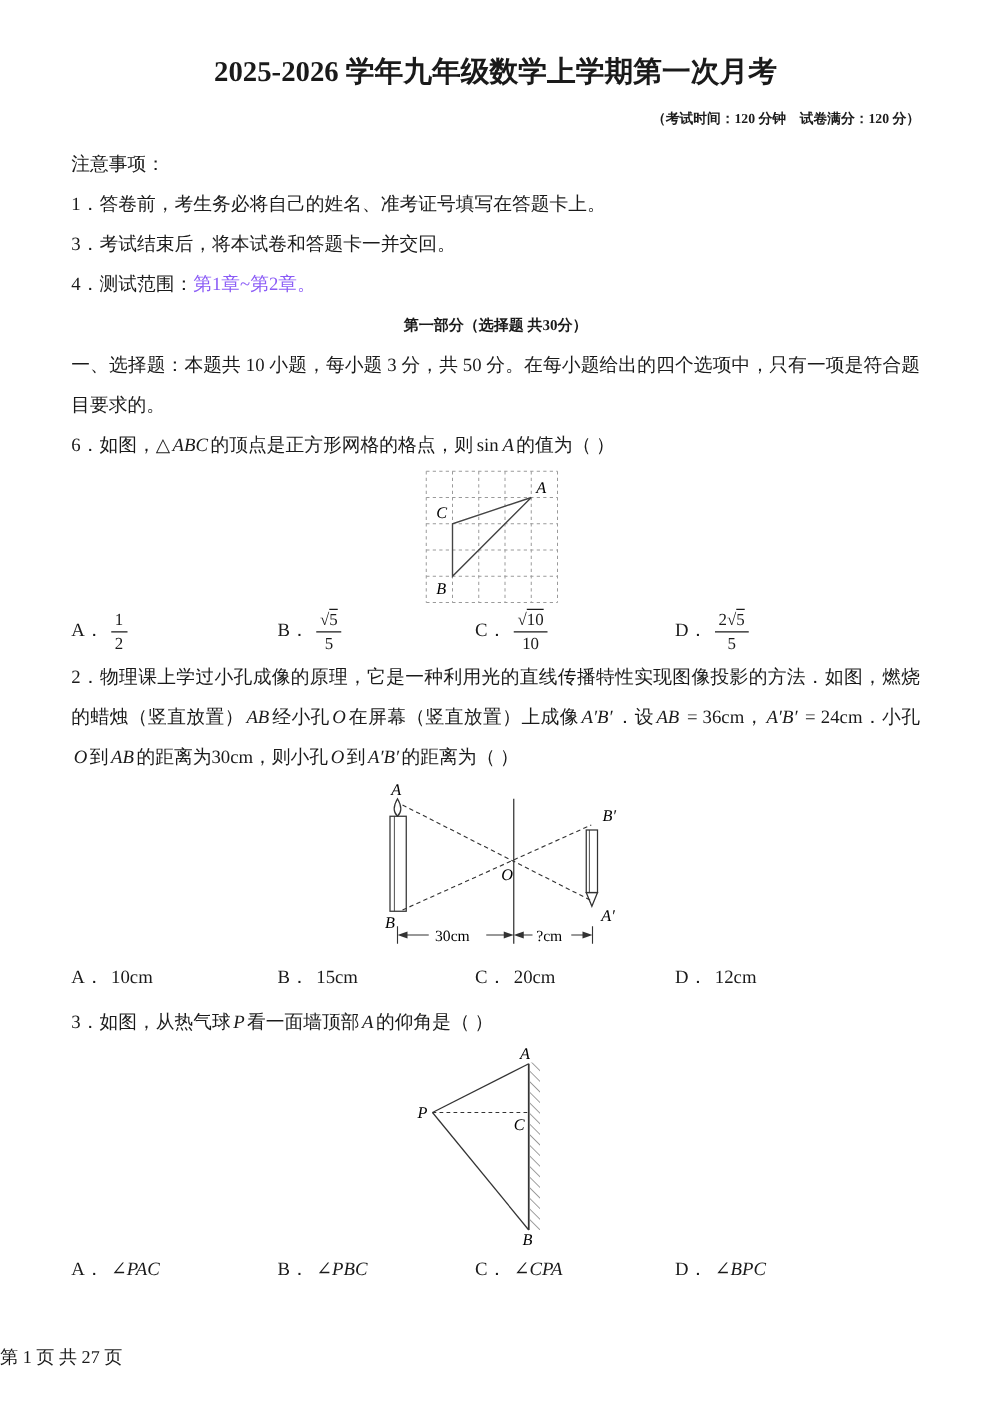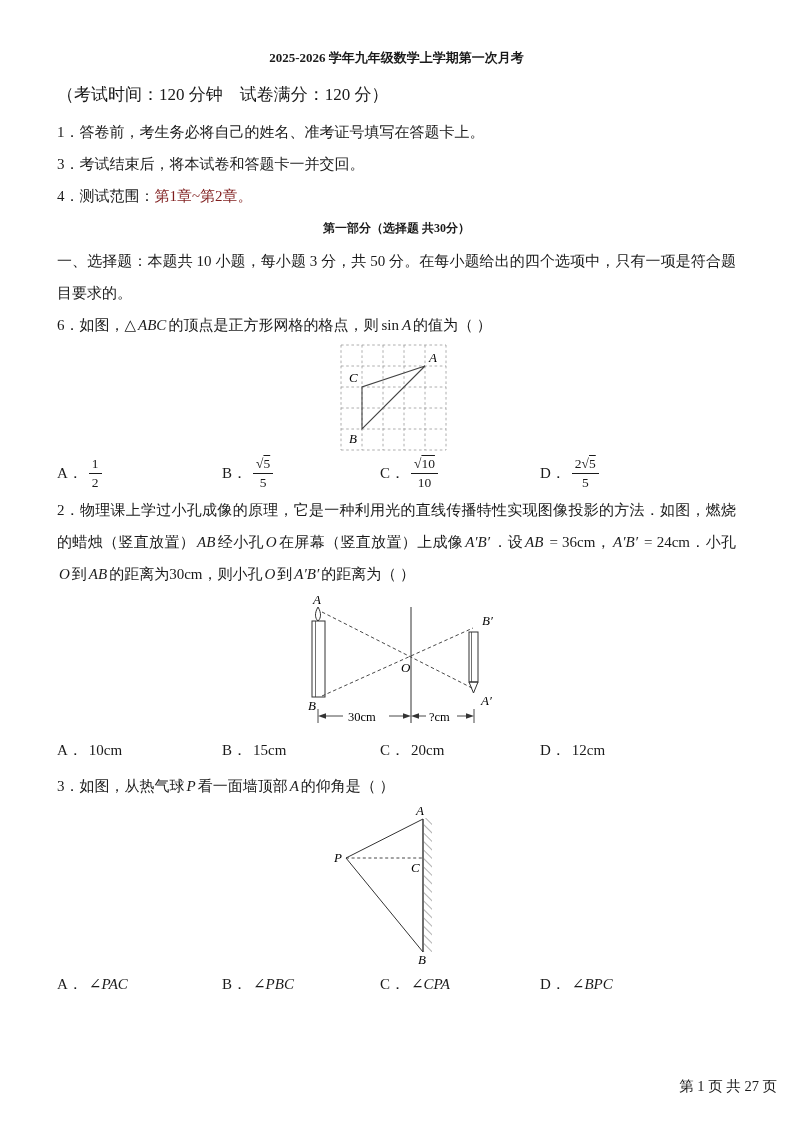--- a/index.html
+++ b/index.html
@@ -4,52 +4,53 @@
 <style>
   html,body{margin:0;padding:0;}
   body{
     width:793px;height:1122px;box-sizing:border-box;position:relative;overflow:hidden;
     background:#ffffff;color:#1a1a1a;
     font-family:"Liberation Serif","DejaVu Serif",serif;
     font-size:15px;line-height:32px;
     padding:46px 57px 0 57px;
   }
   p{margin:0;text-align:justify;}
-  h1{font-size:13px;font-weight:700;text-align:center;margin:0 0 12px 0;line-height:24px;}
-  .subtitle{font-size:17px;font-weight:400;text-align:left;margin:0 0 8px 0;line-height:26px;}
+  h1{font-size:23px;font-weight:700;text-align:center;margin:0 0 12px 0;line-height:24px;}
+  .subtitle{font-size:11px;font-weight:700;text-align:right;margin:0 0 8px 0;line-height:26px;}
   h2{font-size:12px;font-weight:700;text-align:center;margin:0;line-height:33px;}
   .red{color:#e03c3c;}
   .qtext i{font-style:italic;padding:0 2px;}
   .qtext .fn{padding-left:3px;padding-right:1px;font-family:Liberation Serif, serif;}
   .fig{text-align:center;margin:2px 0;line-height:0;}
   .options{display:grid;grid-template-columns:165px 158px 160px auto;align-items:center;margin:3px 0 4px 0;min-height:33px;}
   .opt{display:flex;align-items:center;}
   .opt-label{margin-right:6px;}
   .mi{font-style:italic;}
   .frac{display:inline-flex;flex-direction:column;text-align:center;font-size:13.5px;line-height:1.15;vertical-align:middle;}
   .frac .num{border-bottom:1px solid #1a1a1a;padding:0 3px 1px 3px;white-space:nowrap;}
   .frac .den{padding-top:1px;}
   .rad{text-decoration:overline;}
   .fig svg text{font-family:"Liberation Serif","DejaVu Serif",serif;}
   .flabel{font-style:italic;font-size:13px;}
   .fdim{font-size:12.5px;}
-  footer{position:absolute;left:0;right:16px;bottom:26px;text-align:right;font-size:14.5px;line-height:20px;}
+  footer{position:absolute;left:0;right:16px;bottom:26px;text-align:left;font-size:14.5px;line-height:20px;}
 </style>
 </head>
 <body>
 
 <header>
   <h1>2025-2026 学年九年级数学上学期第一次月考</h1>
   <p class="subtitle">（考试时间：120 分钟　试卷满分：120 分）</p>
 </header>
 
 <section>
+  <p>注意事项：</p>
   <p>1．答卷前，考生务必将自己的姓名、准考证号填写在答题卡上。</p>
   <p>3．考试结束后，将本试卷和答题卡一并交回。</p>
-  <p><span>4．测试范围：</span><span class="red" style="color: #7f1d1d;">第1章~第2章。</span></p>
+  <p><span>4．测试范围：</span><span class="red" style="color: #8b5cf6;">第1章~第2章。</span></p>
 </section>
 
 <h2>第一部分（选择题 共30分）</h2>
 <p>一、选择题：本题共 10 小题，每小题 3 分，共 50 分。在每小题给出的四个选项中，只有一项是符合题目要求的。</p>
 
 <div class="question">
   <p class="qtext"><span>6．如图，</span><span>△</span><i>ABC</i><span>的顶点是正方形网格的格点，则</span><span class="fn">sin</span><i>A</i><span>的值为（  ）</span></p>
   <div class="fig">
     <svg width="126" height="110" viewBox="0 0 126 110">
       <g stroke="#9a9a9a" stroke-width="0.8" stroke-dasharray="2.6,2.6">

